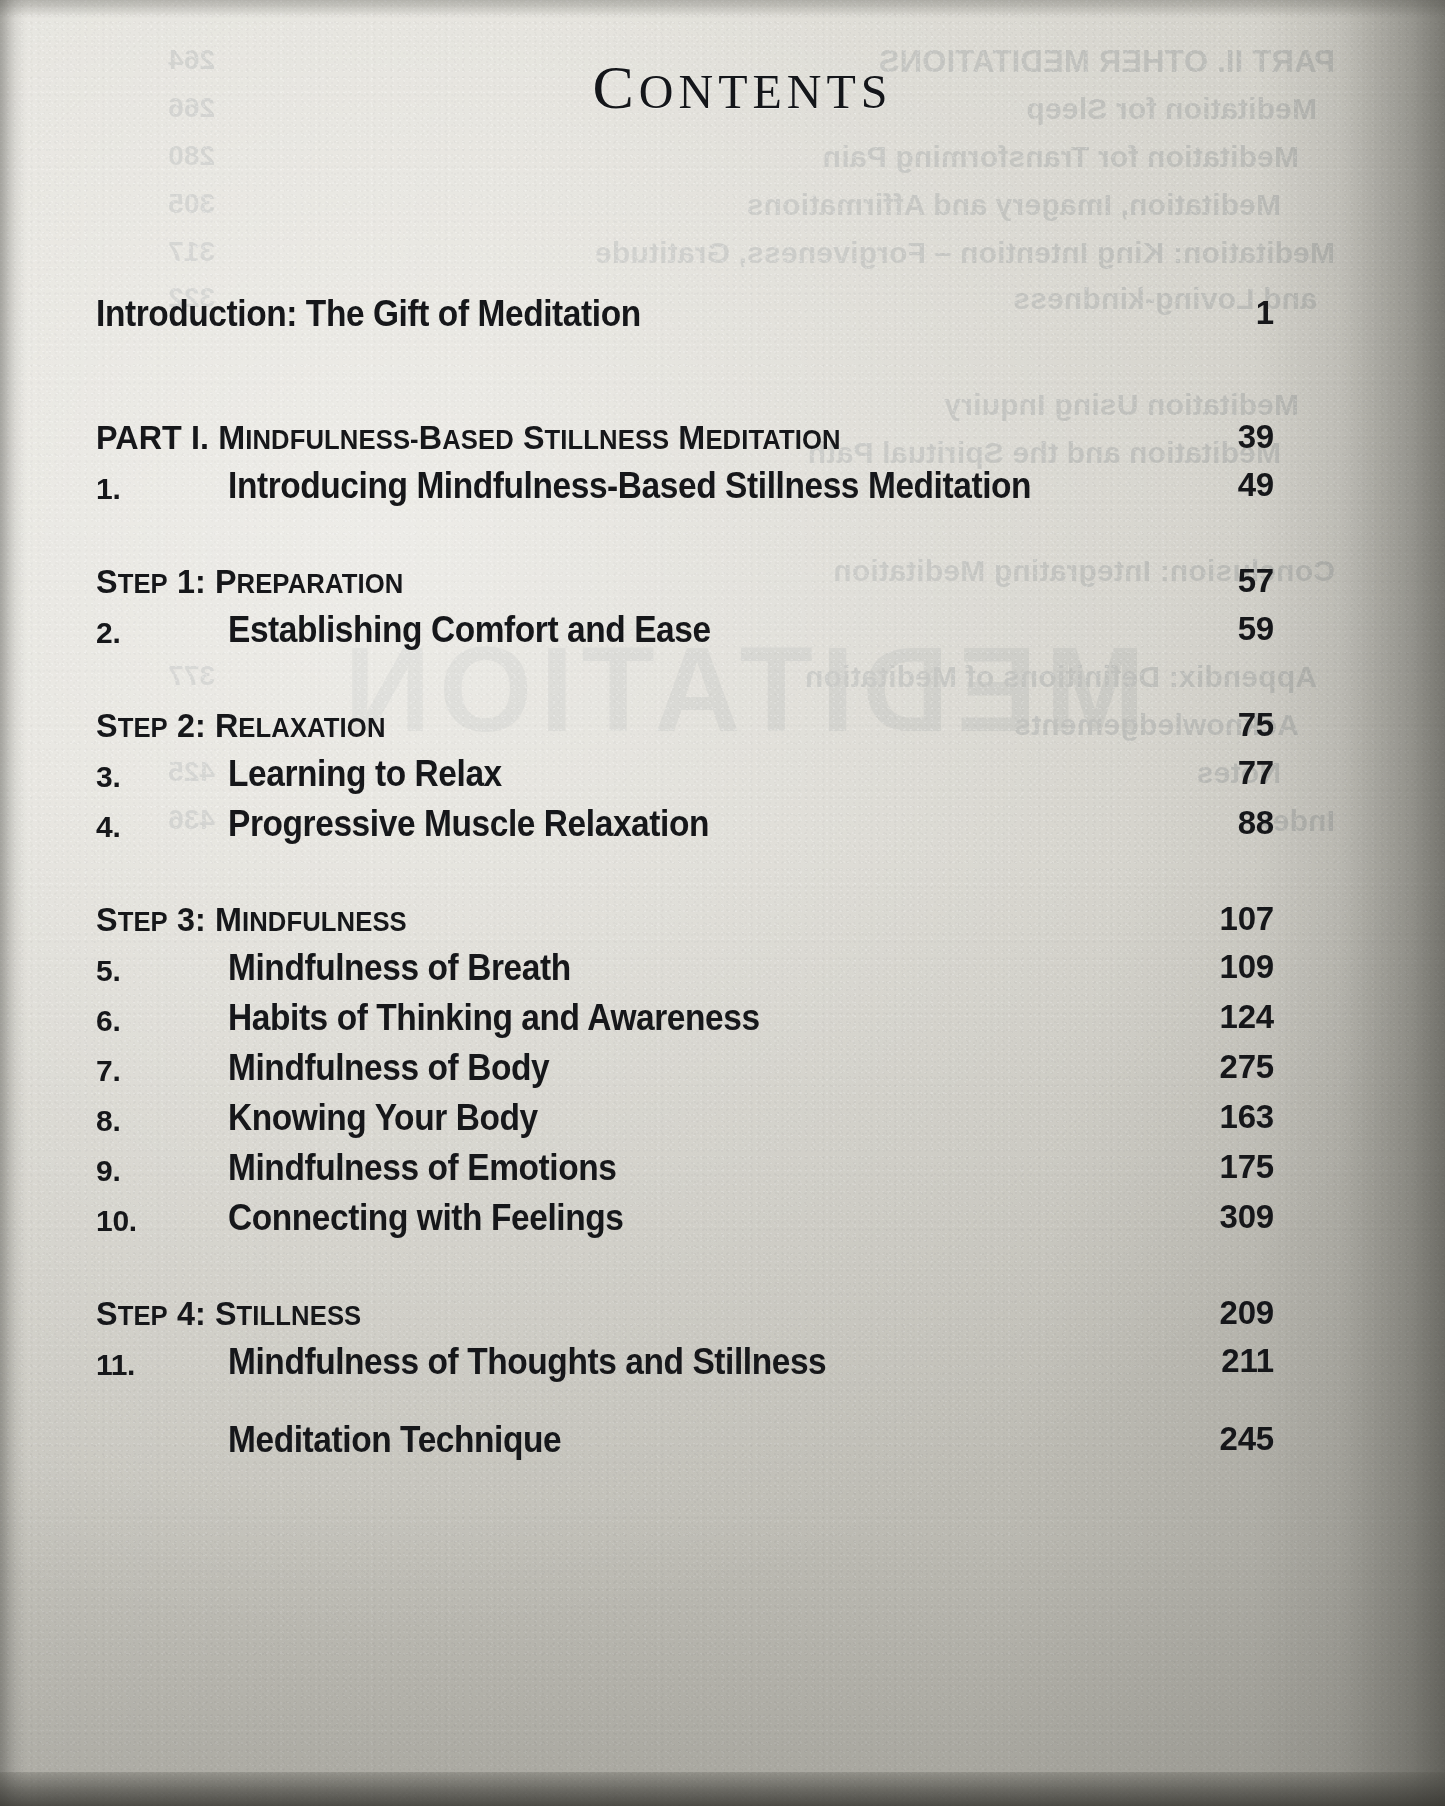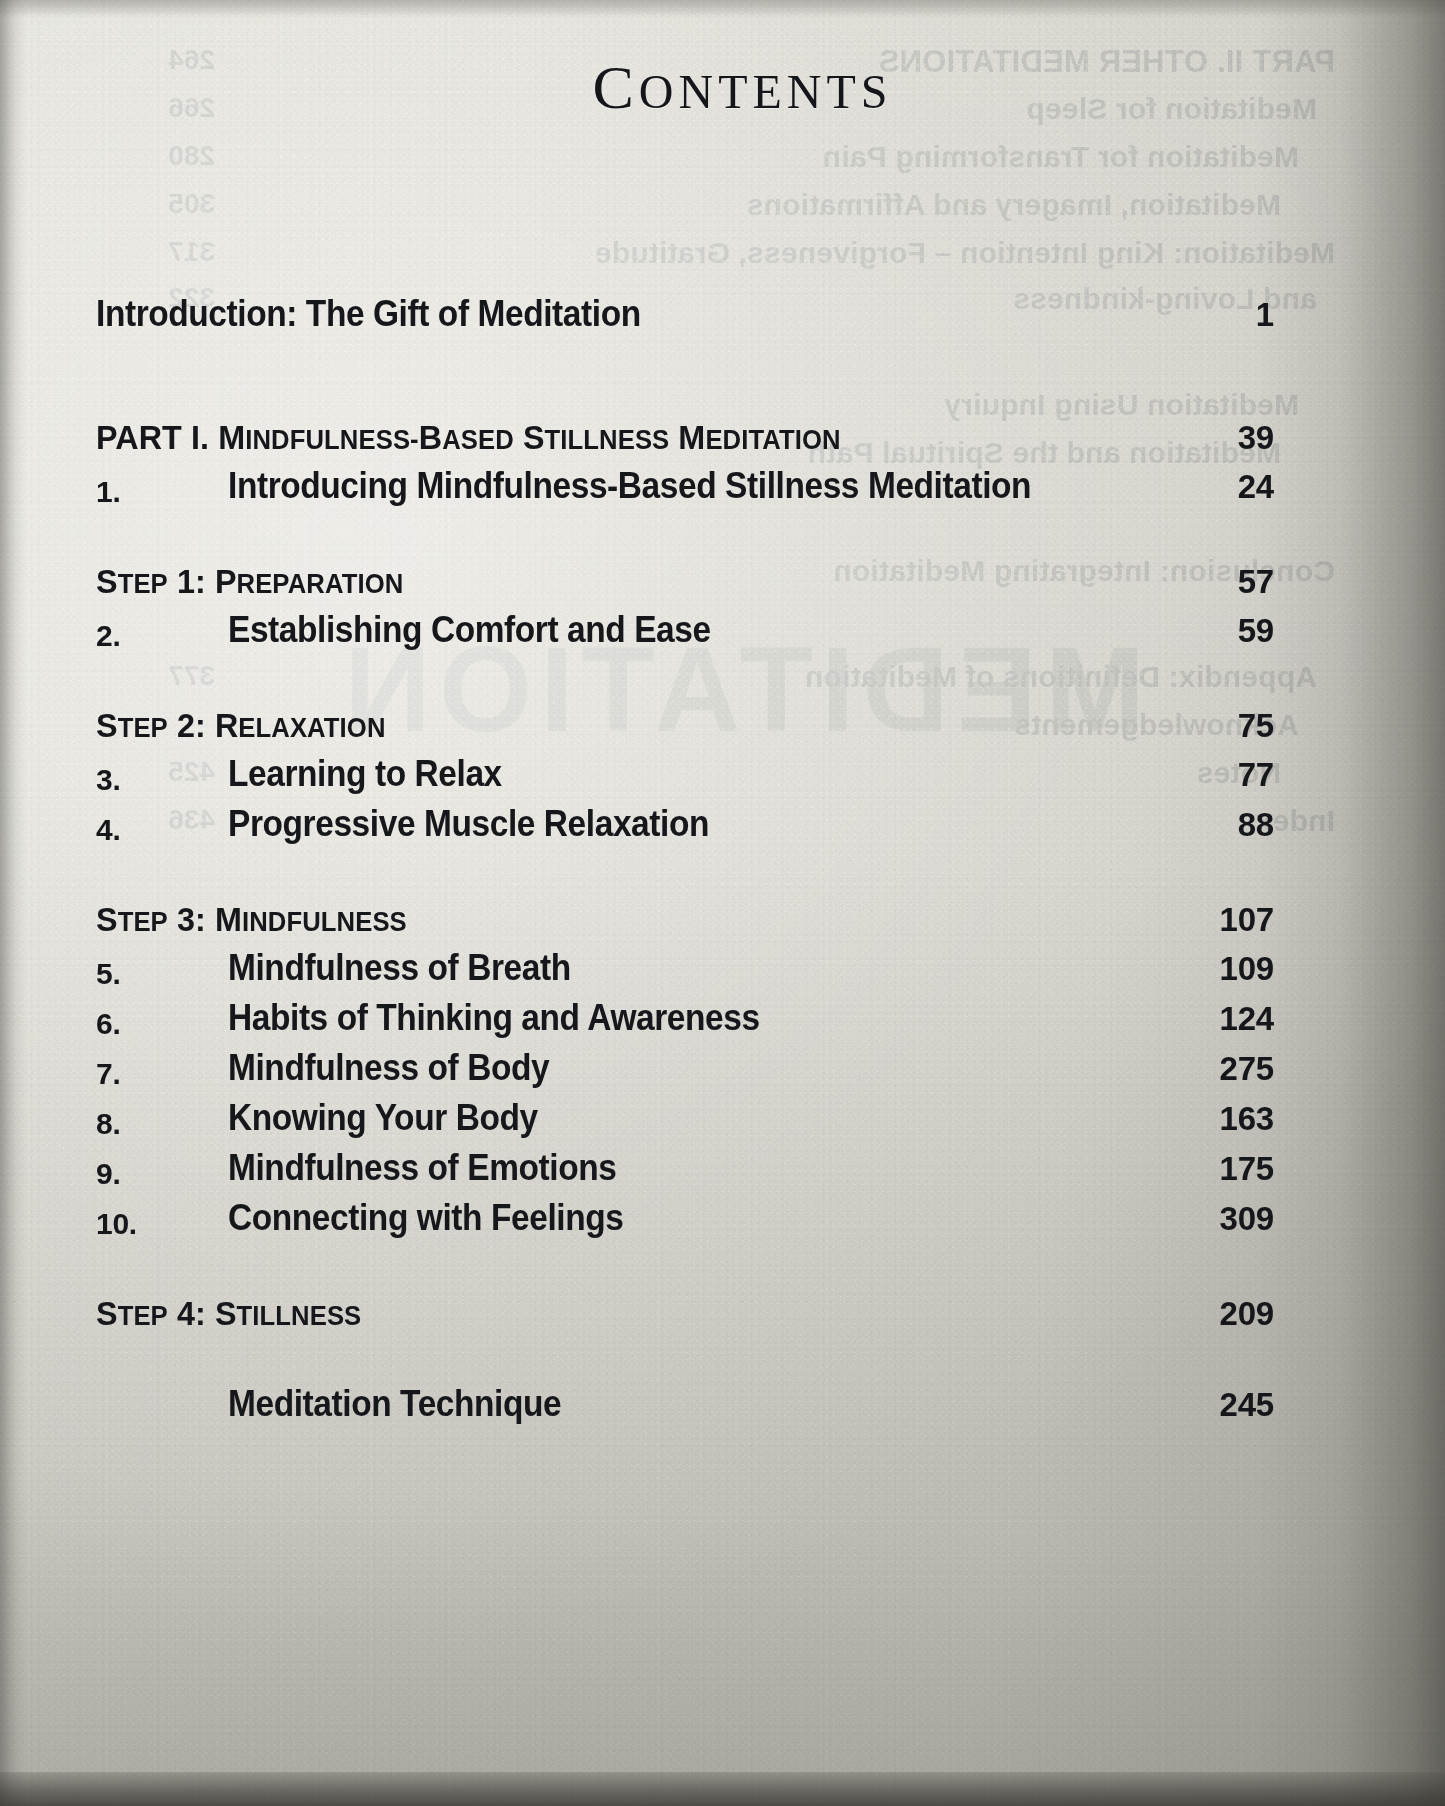--- a/index.html
+++ b/index.html
@@ -131,21 +131,21 @@
   #toc {
     position: absolute;
     left: 96px;
     top: 296px;
     width: 1178px;
   }
 
   .row {
     position: relative;
     display: flex;
-    align-items: center;
+    align-items: flex-start;
     width: 100%;
   }
 
   .num {
     flex: 0 0 132px;
     font-size: 30px;
     font-weight: 700;
     letter-spacing: -.3px;
     line-height: 1;
     position: relative;
@@ -247,21 +247,21 @@
       <div class="gap-xl"></div>
       <div class="row head">
         <span class="num"></span>
         <span class="label"><span>PART I. </span><span><span class="">M</span><span class="lc">I</span><span class="lc">N</span><span class="lc">D</span><span class="lc">F</span><span class="lc">U</span><span class="lc">L</span><span class="lc">N</span><span class="lc">E</span><span class="lc">S</span><span class="lc">S</span><span class="lc">-</span><span class="">B</span><span class="lc">A</span><span class="lc">S</span><span class="lc">E</span><span class="lc">D</span> <span class="">S</span><span class="lc">T</span><span class="lc">I</span><span class="lc">L</span><span class="lc">L</span><span class="lc">N</span><span class="lc">E</span><span class="lc">S</span><span class="lc">S</span> <span class="">M</span><span class="lc">E</span><span class="lc">D</span><span class="lc">I</span><span class="lc">T</span><span class="lc">A</span><span class="lc">T</span><span class="lc">I</span><span class="lc">O</span><span class="lc">N</span></span></span>
         <span class="page">39</span>
       </div>
       <div class="gap-sm"></div>
       <div class="row ">
         <span class="num">1.</span>
         <span class="label">Introducing Mindfulness-Based Stillness Meditation</span>
-        <span class="page">24</span>
+        <span class="page">49</span>
       </div>
       <div class="gap-lg"></div>
       <div class="row head">
         <span class="num"></span>
         <span class="label"><span class="">S</span><span class="lc">T</span><span class="lc">E</span><span class="lc">P</span> <span class="">1</span><span class="">:</span> <span class="">P</span><span class="lc">R</span><span class="lc">E</span><span class="lc">P</span><span class="lc">A</span><span class="lc">R</span><span class="lc">A</span><span class="lc">T</span><span class="lc">I</span><span class="lc">O</span><span class="lc">N</span></span>
         <span class="page">57</span>
       </div>
       <div class="gap-sm"></div>
       <div class="row ">
         <span class="num">2.</span>
@@ -328,20 +328,25 @@
         <span class="label">Connecting with Feelings</span>
         <span class="page">309</span>
       </div>
       <div class="gap-lg"></div>
       <div class="row head">
         <span class="num"></span>
         <span class="label"><span class="">S</span><span class="lc">T</span><span class="lc">E</span><span class="lc">P</span> <span class="">4</span><span class="">:</span> <span class="">S</span><span class="lc">T</span><span class="lc">I</span><span class="lc">L</span><span class="lc">L</span><span class="lc">N</span><span class="lc">E</span><span class="lc">S</span><span class="lc">S</span></span>
         <span class="page">209</span>
       </div>
       <div class="gap-sm"></div>
+      <div class="row ">
+        <span class="num">11.</span>
+        <span class="label">Mindfulness of Thoughts and Stillness</span>
+        <span class="page">211</span>
+      </div>
       <div class="gap-sm"></div>
       <div class="gap-sm"></div>
       <div class="gap-sm"></div>
       <div class="row cont">
         <span class="num"></span>
         <span class="label">Meditation Technique</span>
         <span class="page">245</span>
       </div>
     </div>
 

